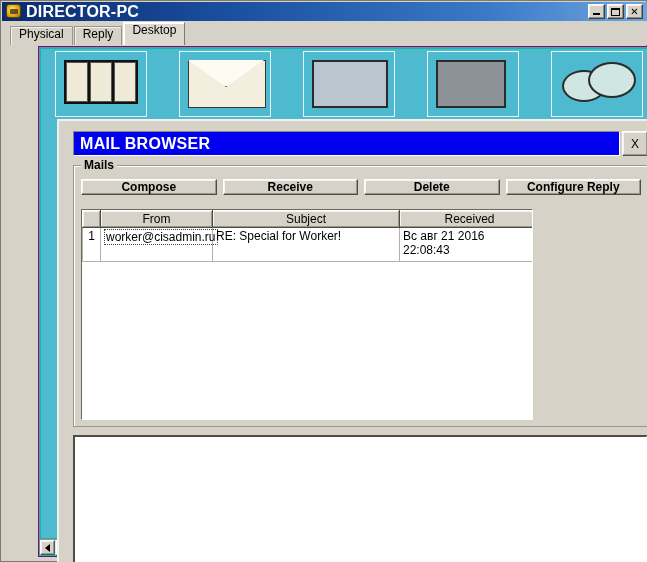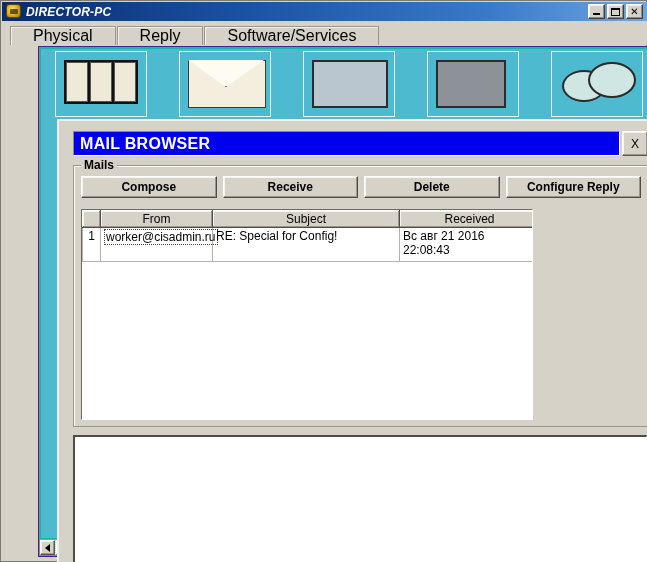--- a/index.html
+++ b/index.html
@@ -49,25 +49,24 @@
     content: "";
     position: absolute; left: 3px; top: 4px;
     width: 8px; height: 5px;
     background: #3b2c02;
     border-radius: 1px;
     opacity: .75;
   }
   #titlebar .tb-title {
     color: #ffffff;
     font-weight: bold;
-    font-size: 12px;
+    font-size: 16px;
     letter-spacing: .2px;
     white-space: nowrap;
     flex: 1 1 auto;
-    font-style: italic;
   }
   #win-buttons {
     display: flex; gap: 2px;
     margin-right: 4px; flex: 0 0 auto;
   }
   .win-btn {
     width: 17px; height: 15px;
     background: #d6d2c8;
     border: 1px solid;
     border-color: #ffffff #3f3f3f #3f3f3f #ffffff;
@@ -89,28 +88,28 @@
   #tabstrip {
     position: absolute; left: 1px; top: 20px;
     width: 645px; height: 24px;
     background: #d6d2c8;
     display: flex; align-items: flex-end;
     padding-left: 8px;
     box-sizing: border-box;
   }
   .tab {
     height: 19px;
-    padding: 0 22px;
+    padding: 0 8px;
     margin-right: 1px;
     background: #d6d2c8;
     border: 1px solid #9a968e;
     border-bottom: none;
     box-shadow: inset 1px 1px 0 #f3f1ed;
-    display: flex; align-items: flex-end;
-    font-size: 16px;
+    display: flex; align-items: flex-start;
+    font-size: 12px;
     box-sizing: border-box;
     cursor: default;
     white-space: nowrap;
   }
   .tab.active {
     height: 23px;
     background: #dedad1;
     border-color: #ffffff #7d7a70 #dedad1 #ffffff;
     box-shadow: inset 1px 1px 0 #ffffff;
     font-weight: normal;
@@ -265,21 +264,21 @@
     background: #d6d2c8;
     padding: 0 3px;
     font-weight: bold;
     font-size: 12px;
   }
 
   
   #mail-toolbar {
     position: absolute; left: 22px; top: 55px;
     width: 560px; height: 22px;
-    display: flex; gap: 6px;
+    display: flex; gap: 6px; align-items: center;
   }
   .tb-button {
     flex: 1 1 0;
     background: #d6d2c8;
     border: 1px solid;
     border-color: #ffffff #4f4c45 #4f4c45 #ffffff;
     box-shadow: inset -1px -1px 0 #9a968e, inset 1px 1px 0 #f7f5f1;
     box-sizing: border-box;
     display: flex; align-items: center; justify-content: center;
     font-size: 12px; font-weight: bold;
@@ -380,22 +379,22 @@
     </div>
   </div>
 
   <div id="tabstrip">
     <div class="tab">
       <span>Physical</span>
     </div>
     <div class="tab">
       <span>Reply</span>
     </div>
-    <div class="tab">
-      <span>Software/Services</span>
+    <div class="tab active">
+      <span>Desktop</span>
     </div>
   </div>
 
   <div id="workspace">
 
     <div id="desktop-bg">
       <div class="ds-icon" style="left:14px; top:2px;">
         <div class="ds-art art-browser">
             <i></i>
             <i></i>
@@ -487,21 +486,21 @@
               <th class="col-received">Received</th>
               <th class="col-pad"></th>
             </tr>
           </thead>
           <tbody>
             <tr>
               <td class="idx">1</td>
               <td class="cell-from">
                 <span class="sel">worker@cisadmin.ru</span>
               </td>
-              <td class="cell-subject">RE: Special for Config!</td>
+              <td class="cell-subject">RE: Special for Worker!</td>
               <td class="cell-received">
                 <span class="datel">Вс авг 21 2016</span>
                 <span class="datel">22:08:43</span>
               </td>
               <td class="cell-pad"></td>
             </tr>
           </tbody>
         </table>
       </div>
 

